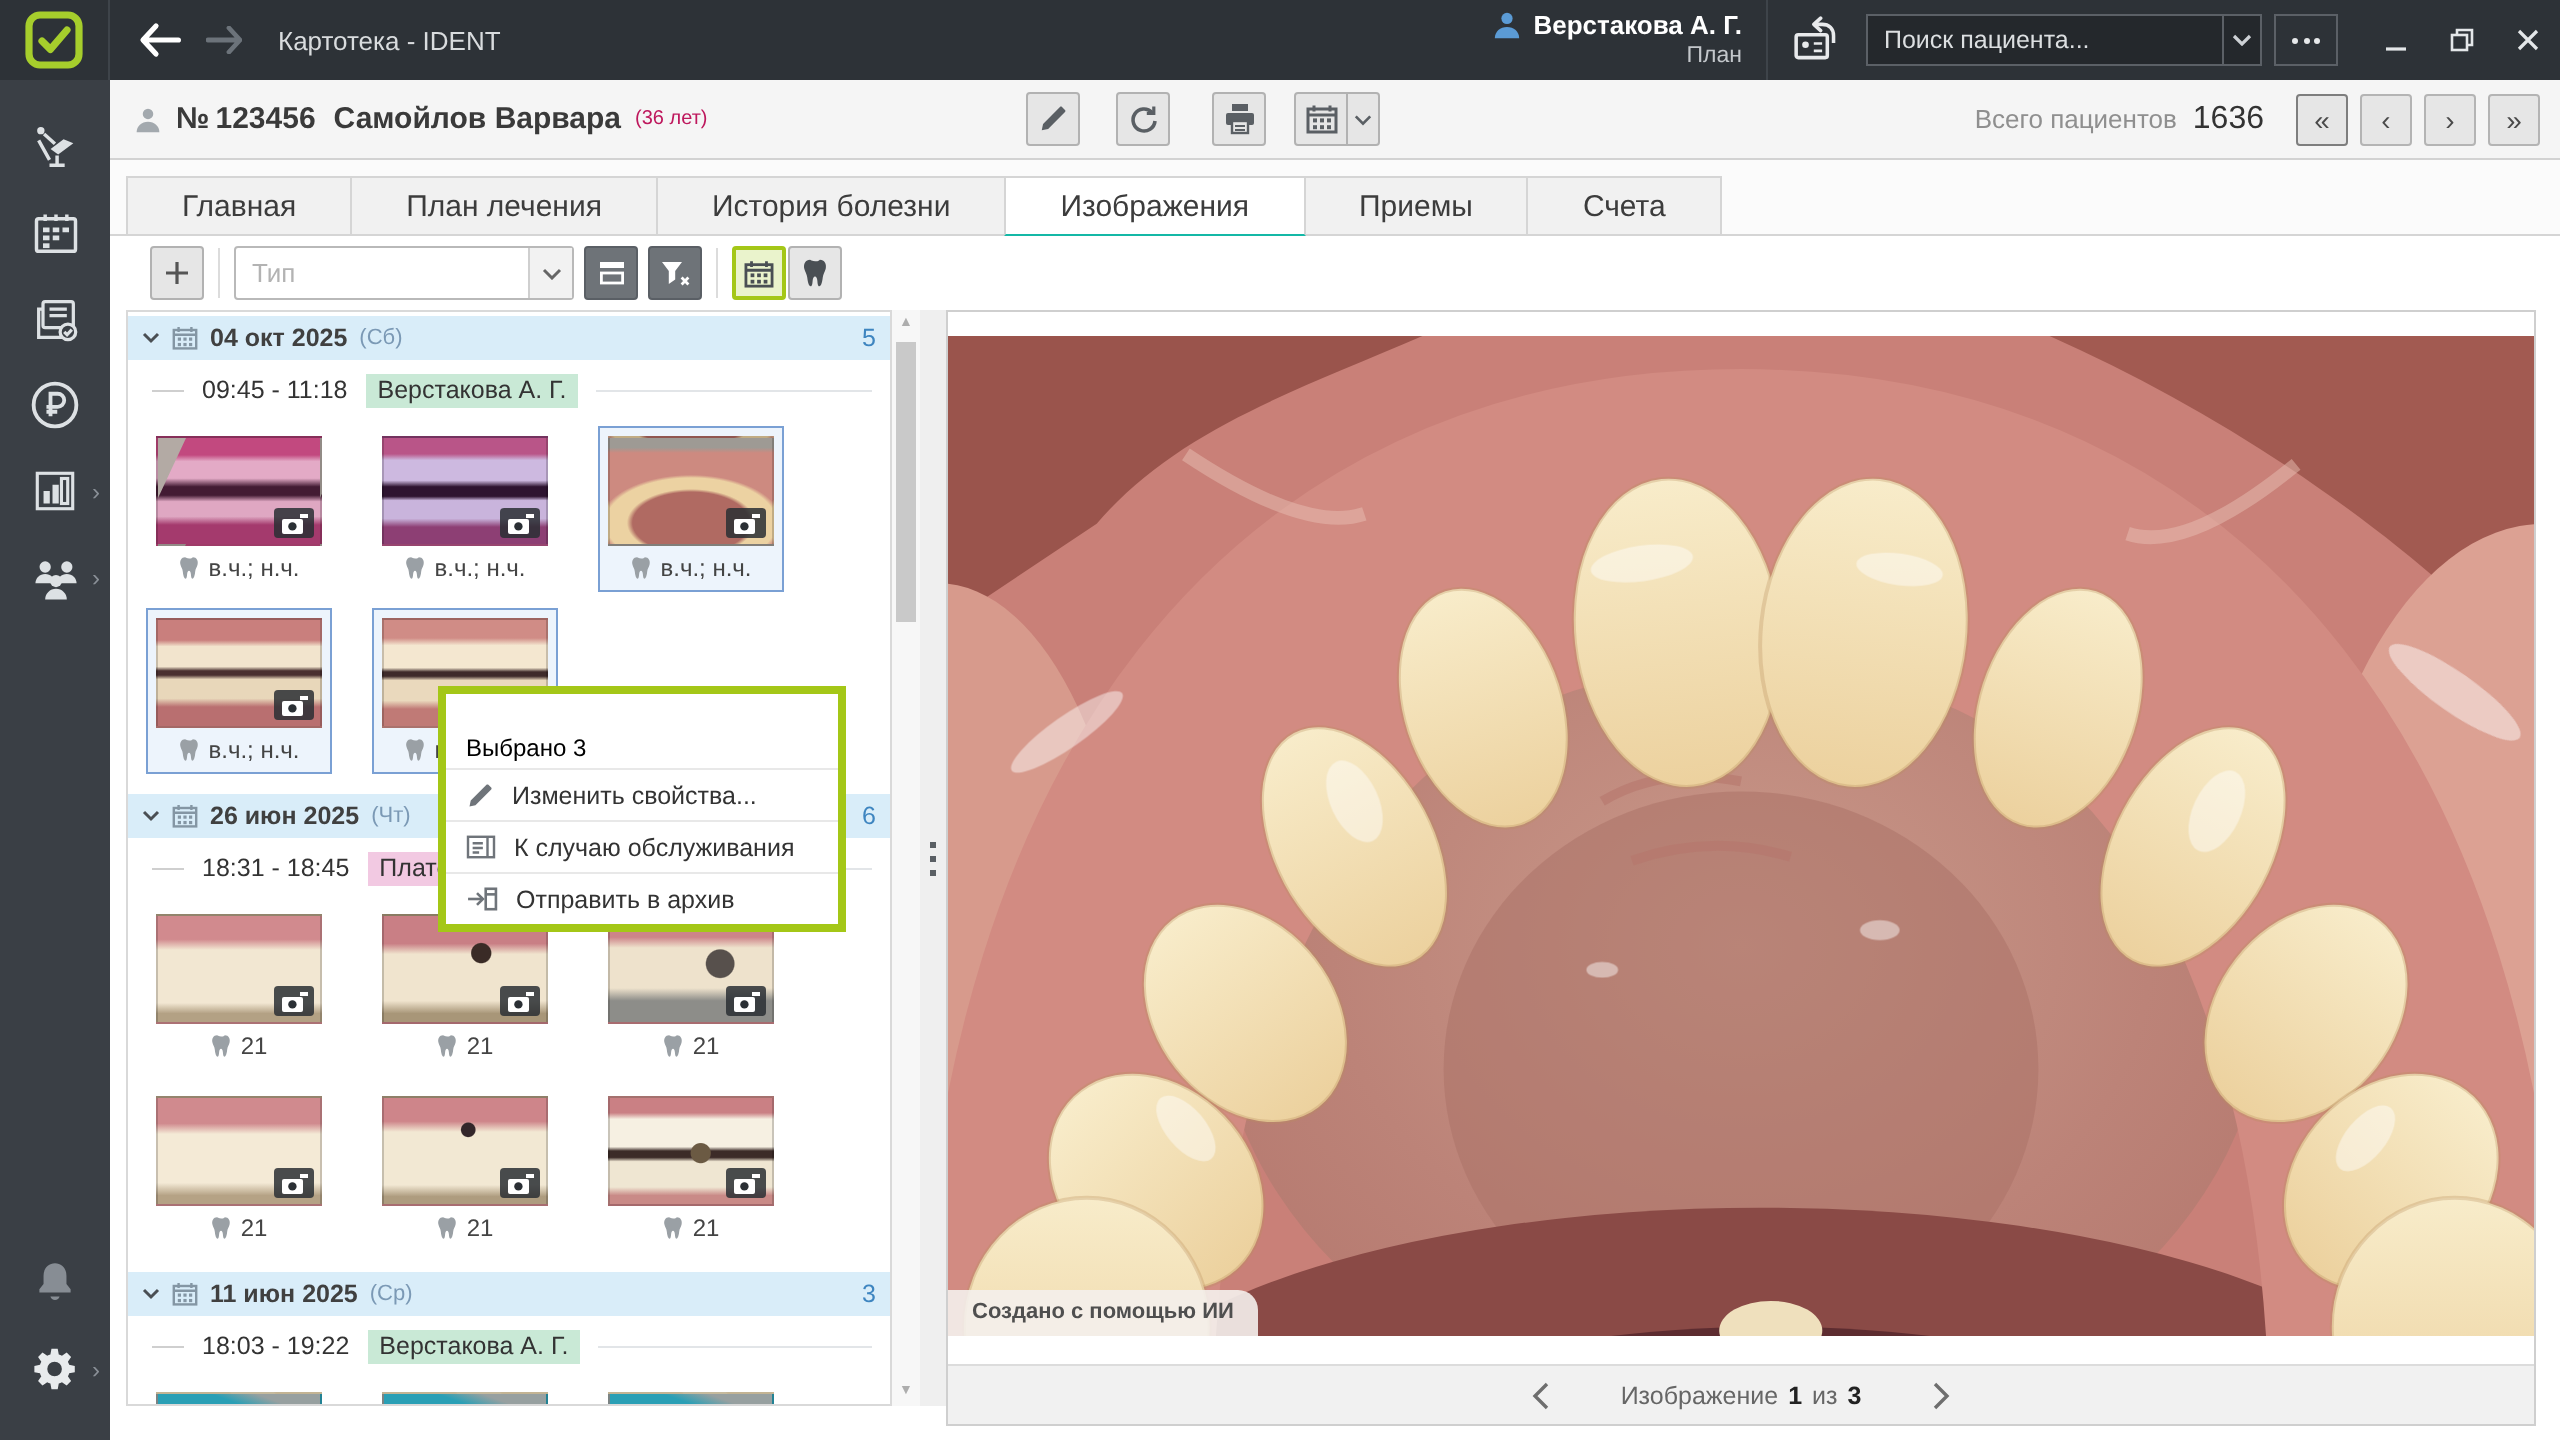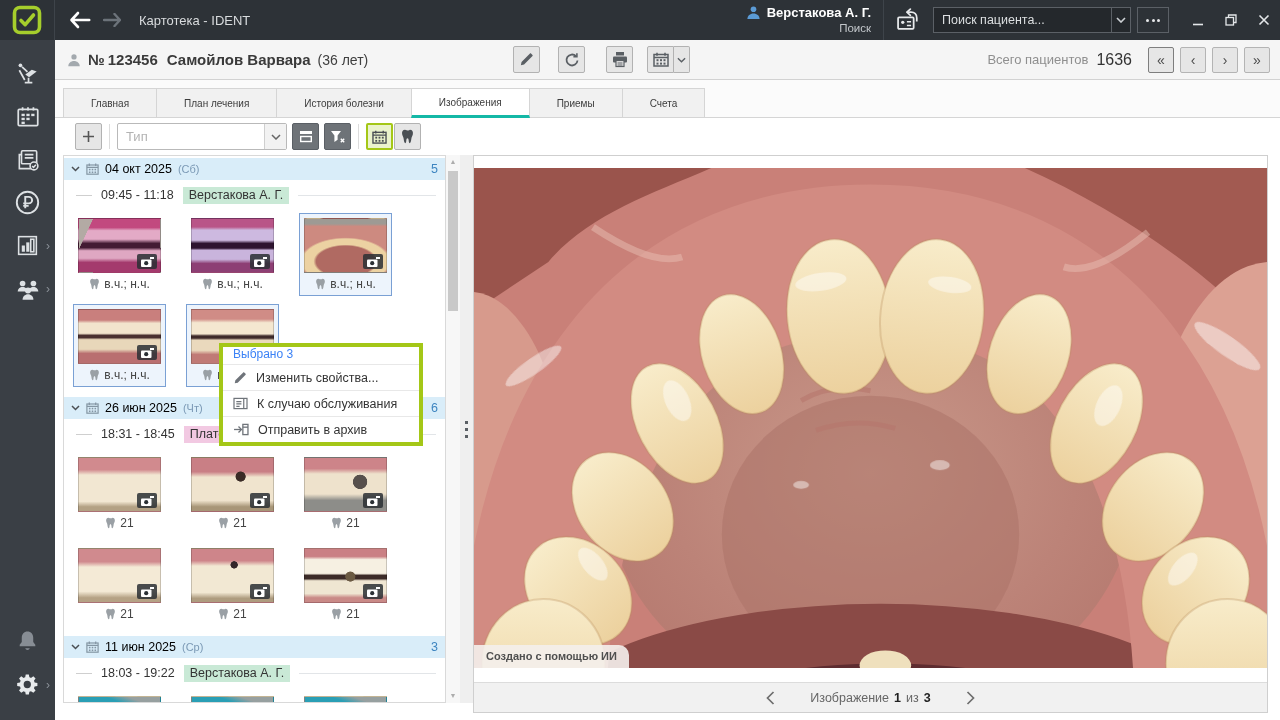--- a/index.html
+++ b/index.html
@@ -43,43 +43,43 @@
   .sbi.push{margin-top:auto}
   .sbi.gear{margin-bottom:6px}
 
   
   .main{position:absolute;left:55px;top:40px;width:1225px;height:680px;display:flex;flex-direction:column}
 
   .pheader{height:40px;background:#f5f5f5;border-bottom:1px solid #d2d2d2;display:flex;
     align-items:center;padding-left:12px;position:relative;flex:none}
   .pnum{font-size:15px;font-weight:bold;color:#3a3a3a;margin-left:7px;display:flex;gap:3px}
   .pname{font-size:15px;font-weight:bold;color:#3a3a3a;margin-left:9px}
-  .page-age{font-size:14px;color:#404040;margin-left:7px}
+  .page-age{font-size:10px;color:#be185d;margin-left:7px}
   .ptools{position:absolute;left:458px;top:6px;display:flex;align-items:center}
   .tbtn{width:27px;height:27px;background:#e6e6e6;border:1px solid #b2b2b2;border-radius:2px;
     display:flex;align-items:center;justify-content:center}
   .ptools .g1{margin-left:18px}.ptools .g2{margin-left:21px}.ptools .g3{margin-left:14px}
   .split-btn{display:flex}
   .split-btn .dd{width:16px;height:27px;background:#e6e6e6;border:1px solid #b2b2b2;border-left:none;
     border-radius:0 2px 2px 0;display:flex;align-items:center;justify-content:center}
   .split-btn .tbtn{border-radius:2px 0 0 2px}
   .pright{margin-left:auto;display:flex;align-items:center;padding-right:10px;gap:6px}
   .total-label{color:#8f8f8f;font-size:13px}
   .total-num{color:#333;font-size:16px;margin:0 10px 0 2px}
   .nbtn{width:26px;height:26px;background:#e6e6e6;border:1px solid #b4b4b4;border-radius:2px;
     color:#4a4a4a;font-size:14px;line-height:1}
   .nbtn.focus{border-color:#7e7e7e}
 
   
   .tabsbar{background:#fbfbfb;padding:8px 0 0 8px;border-bottom:1px solid #d5d5d5;display:flex;flex:none}
   .tab{height:30px;display:flex;align-items:center;justify-content:center;padding:0 27px;
-    background:#f1f1f1;border:1px solid #d5d5d5;margin-left:-1px;font-size:10px;color:#3c3c3c;
+    background:#f1f1f1;border:1px solid #d5d5d5;margin-left:-1px;font-size:15px;color:#3c3c3c;
     margin-bottom:-1px;cursor:pointer;white-space:nowrap}
   .tab:first-child{margin-left:0}
-  .tab.active{background:#fff;border-bottom:3px solid #14b8a6;z-index:2;position:relative}
+  .tab.active{background:#fff;border-bottom:1px solid #14b8a6;z-index:2;position:relative}
 
   
   .filterrow{height:37px;background:#fff;display:flex;align-items:center;padding-left:20px;flex:none}
   .fbtn{width:27px;height:27px;background:#e6e6e6;border:1px solid #b2b2b2;border-radius:2px;
     display:flex;align-items:center;justify-content:center}
   .fbtn.dark{background:#6e7378;border-color:#5a5f65}
   .fbtn.lime{background:#eaf3cc;border:2px solid #a4c717}
   .fsep{width:1px;height:25px;background:#dcdcdc;margin:0 7px}
   .combo{width:170px;height:27px;background:#fff;border:1px solid #b9b9b9;display:flex;
     align-items:center;border-radius:2px;cursor:pointer}
@@ -95,21 +95,21 @@
   .sbar{width:14px;height:548px;background:#f7f7f7;position:relative;flex:none}
   .sbar .ar{position:absolute;left:0;width:14px;text-align:center;color:#adadad;font-size:7px;line-height:14px;cursor:pointer}
   .sbar .ar.up{top:0}.sbar .ar.down{bottom:0}
   .sbar .th{position:absolute;left:2px;top:16px;width:10px;height:140px;background:#c9c9c9;cursor:grab}
   .splitter{width:13px;height:548px;background:#efefef;display:flex;flex-direction:column;
     align-items:center;justify-content:center;gap:4px;cursor:col-resize;flex:none}
   .splitter i{width:3px;height:3px;background:#5a5f64;display:block}
 
   
   .grp-h{height:22px;background:#d9edf9;display:flex;align-items:center;padding:0 7px;gap:6px;cursor:pointer}
-  .g-date{font-weight:normal;font-size:12.5px;color:#000000}
+  .g-date{font-weight:bold;font-size:12.5px;color:#404040}
   .g-wd{font-size:11px;color:#7b99b5}
   .g-count{margin-left:auto;color:#3e85c0;font-size:12.5px}
   .sess{height:20px;display:flex;align-items:center;padding-left:12px;margin-top:5px}
   .s-dash{width:16px;height:1px;background:#cfcfcf;margin-right:9px}
   .s-time{font-size:12.5px;color:#333}
   .s-doc{margin-left:9px;padding:1px 6px 2px;font-size:12.5px;color:#333;white-space:nowrap}
   .s-doc.green{background:#c9e9d6}
   .s-doc.pink{background:#f2c9e2}
   .s-line{flex:1;height:1px;background:#e2e5e8;margin:0 9px}
   .trow{display:flex;padding-left:9px;margin-top:8px;gap:20px}
@@ -152,21 +152,21 @@
     linear-gradient(180deg,#ca8084 0 14%,#f6f0e2 20% 46%,#3c2b28 50% 56%,#efe6d2 60% 84%,#c98a87 92%);}
   .t-teal{background:
     radial-gradient(circle at 16% 125%,#eedcb5 0 28%,rgba(0,0,0,0) 29%),
     radial-gradient(circle at 50% 130%,#f2e3c0 0 30%,rgba(0,0,0,0) 31%),
     radial-gradient(circle at 86% 126%,#eedcb5 0 28%,rgba(0,0,0,0) 29%),
     linear-gradient(200deg,#97a0a0 0 14%,#2a9fb5 24%);}
 
   
   .cmenu{position:absolute;left:155px;top:187px;width:204px;background:#fff;
     border:4px solid #a4c717;z-index:10}
-  .cm-h{padding:0 10px 3px;color:#3b82f6;font-size:12px}
+  .cm-h{padding:20px 10px 3px;color:#000000;font-size:12px}
   .cm-i{height:26px;display:flex;align-items:center;gap:9px;padding:0 10px;
     border-top:1px solid #e8e8e8;font-size:12.5px;color:#333;cursor:pointer;white-space:nowrap}
 
   
   .viewer{flex:1;height:558px;border:1px solid #cfcfcf;background:#fff;margin-right:12px;
     display:flex;flex-direction:column}
   .photo{margin-top:12px;height:500px;position:relative;overflow:hidden}
   .photo svg{display:block;width:100%;height:500px}
   .ai-chip{position:absolute;left:0;bottom:0;background:rgba(244,239,236,.9);color:#4f4f4f;
     font-size:11px;font-weight:bold;padding:5px 12px 6px;border-top-right-radius:10px}
@@ -201,21 +201,21 @@
     <div class="win-title">Картотека - IDENT</div>
 
     <div class="tb-right">
       <div class="user">
         <svg width="15" height="15" viewBox="0 0 16 16" fill="#5b9bd5">
           <circle cx="8" cy="4.5" r="3"></circle>
             <path d="M1.5 15c0-3.6 2.9-6 6.5-6s6.5 2.4 6.5 6z"></path>
         </svg>
         <div class="user-text">
           <div class="user-name">Верстакова А. Г.</div>
-          <div class="user-role">Поиск</div>
+          <div class="user-role">План</div>
         </div>
       </div>
       <div class="tb-sep"></div>
       <button class="card-btn">
         <svg width="27" height="25" viewBox="0 0 26 24" fill="none" stroke="#e8eaec" stroke-width="1.7">
           <rect x="2" y="9" width="15" height="11" rx="1"></rect>
           <circle cx="6.5" cy="13.8" r="1.6" fill="#e8eaec" stroke="none"></circle>
           <path d="M10.5 16.8h4M10.5 13.2h4" stroke-width="1.3"></path>
           <path d="M20 13V9.5C20 6 17.8 4 14.5 4H11"></path>
           <path d="M13.8 1L10.5 4l3.3 3" stroke-linecap="round" stroke-linejoin="round"></path>

